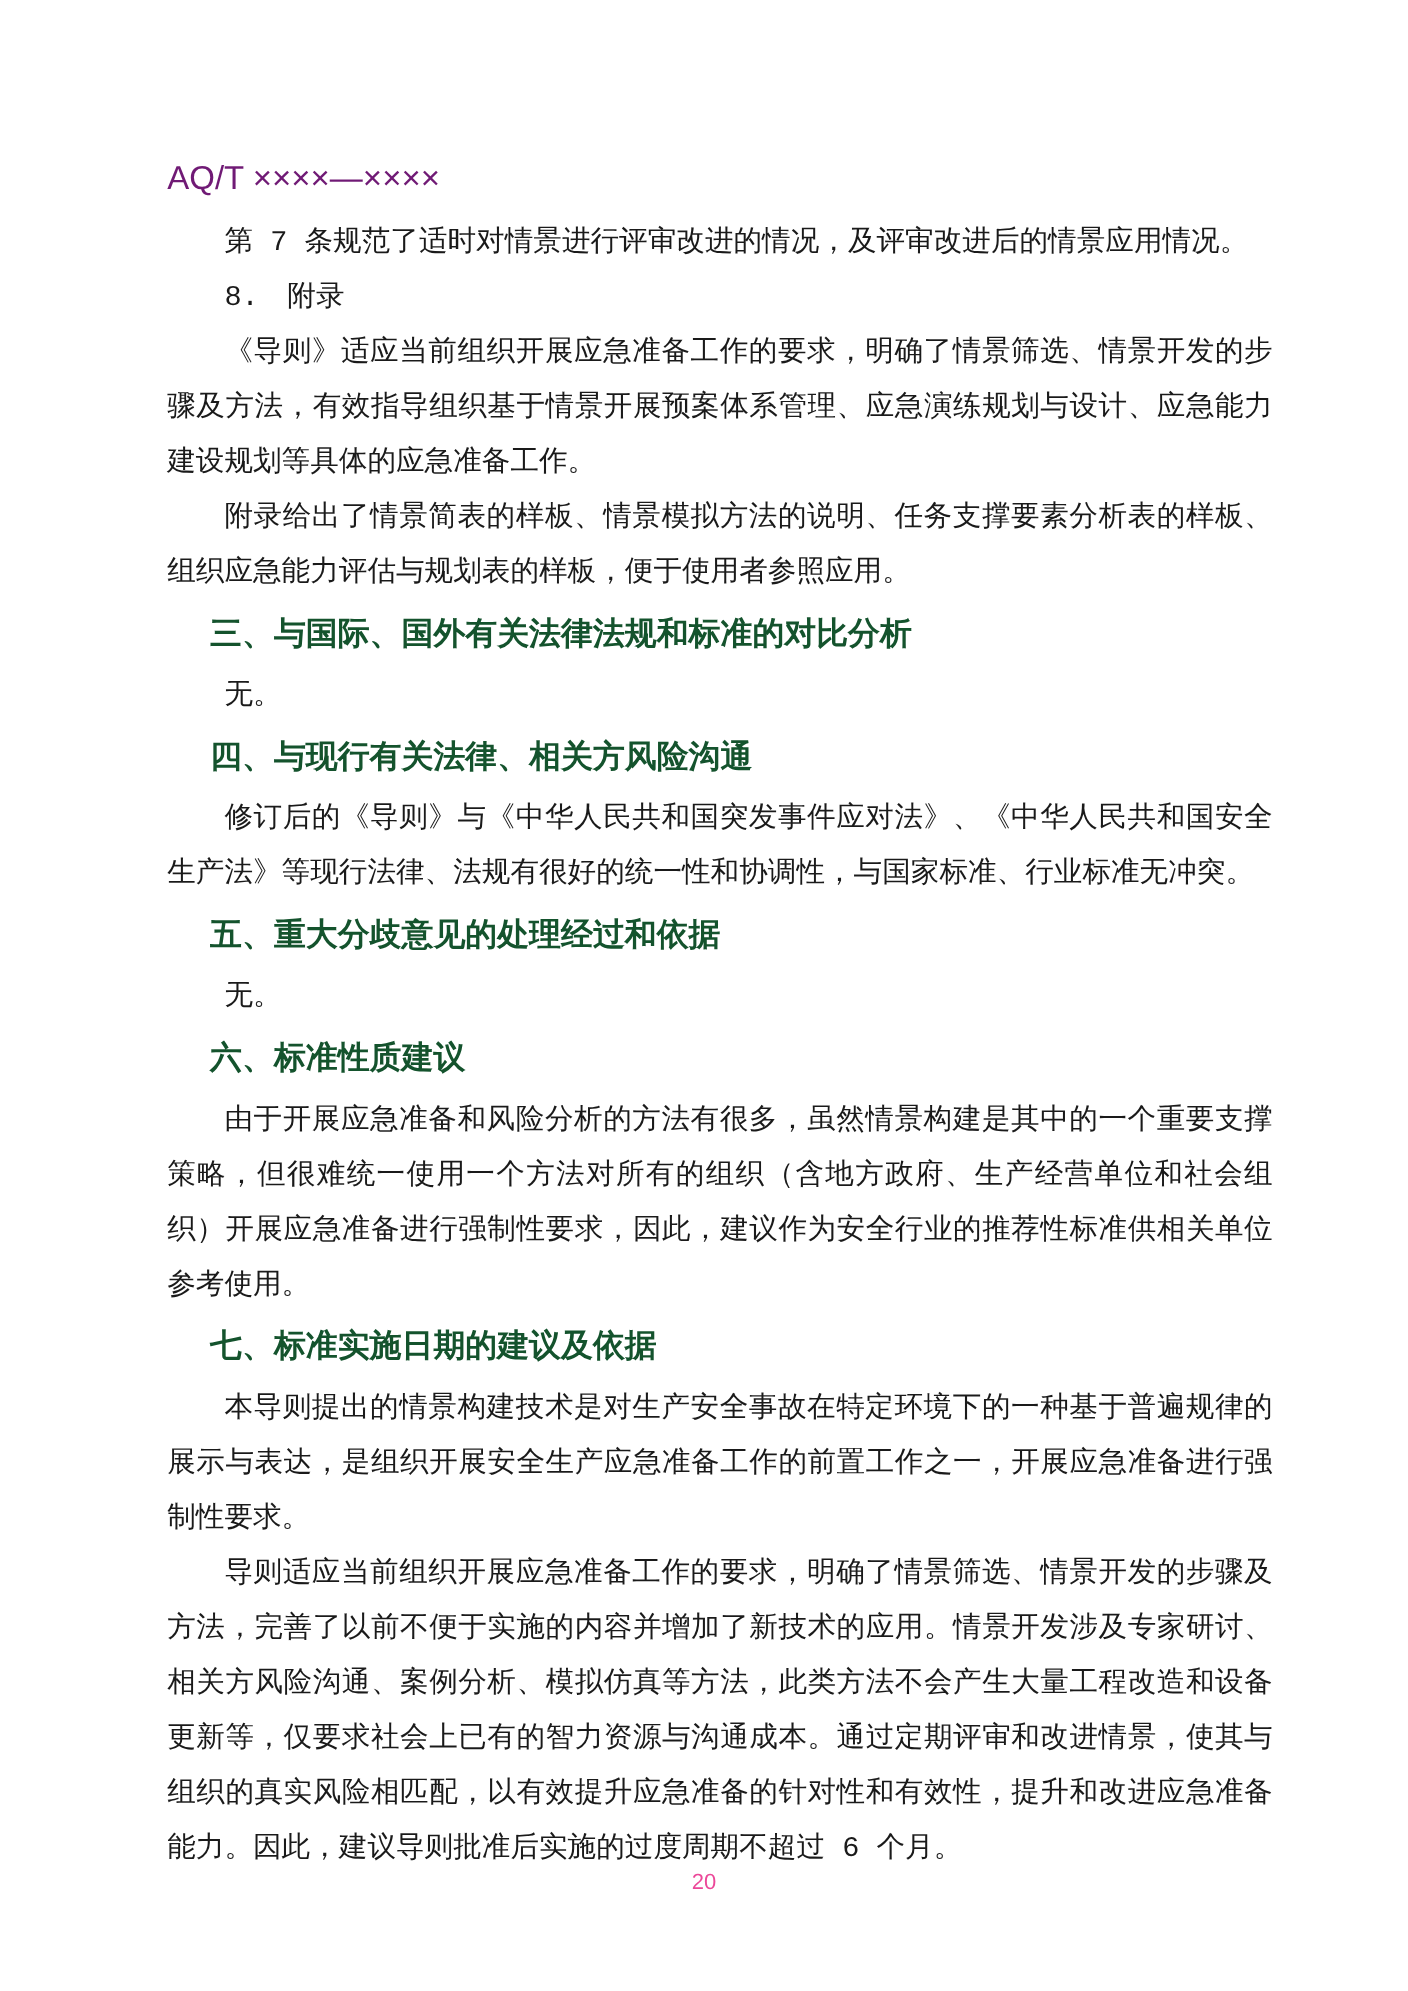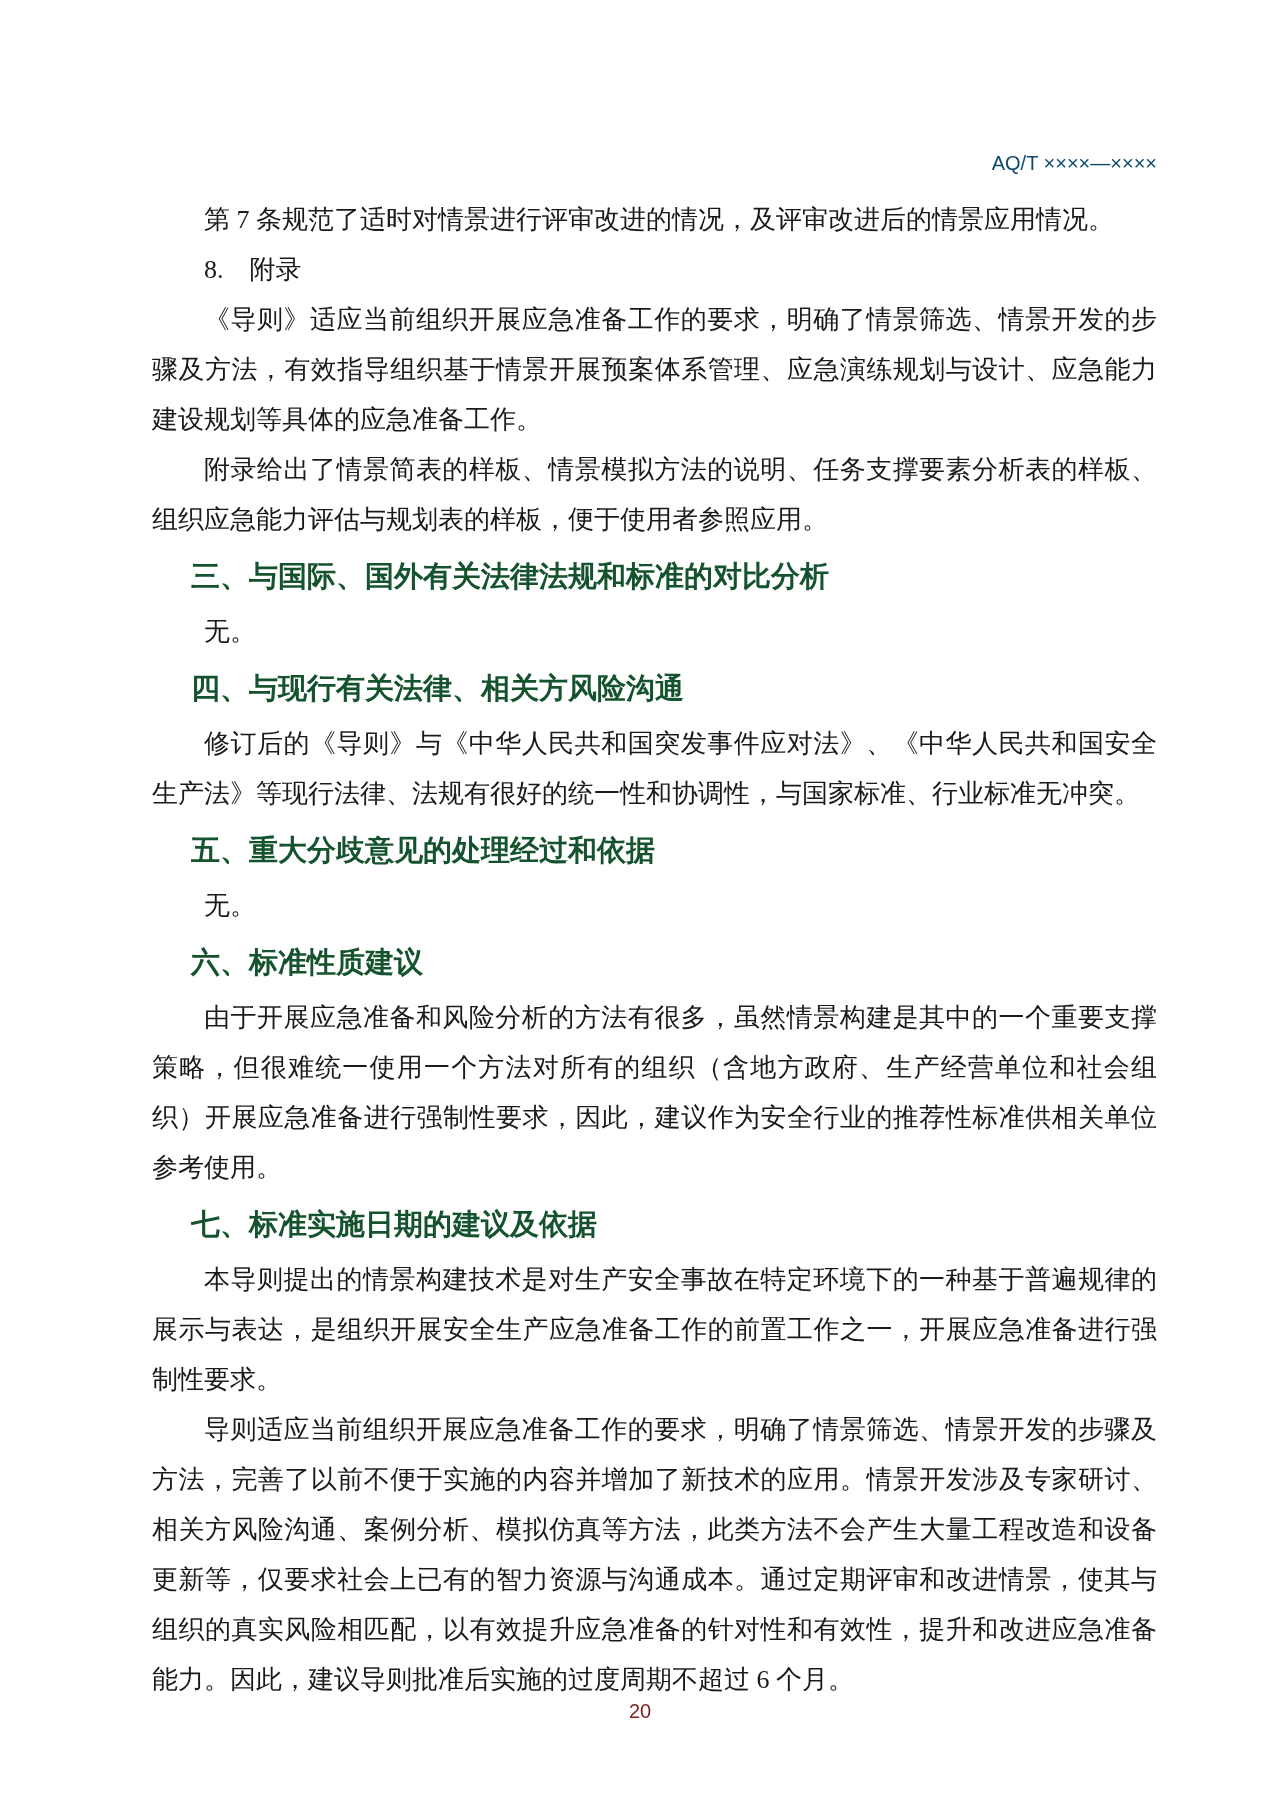--- a/index.html
+++ b/index.html
@@ -13,57 +13,58 @@
     height: 1810px;
     margin: 0 auto;
     background: #ffffff;
     box-sizing: border-box;
     padding: 150px 123px 0 152px;
     color: #1a1a1a;
     font-family: "Liberation Serif", "DejaVu Serif", serif;
     overflow: hidden;
   }
   .page-header {
-    text-align: right;
+    text-align: left;
     font-family: "Liberation Sans", "DejaVu Sans", sans-serif;
-    font-size: 20px;
+    font-size: 30px;
     line-height: 26px;
     margin-bottom: 19px;
-    color: #0c4a6e;
+    color: #701a75;
   }
   .doc-body {
     font-size: 26px;
     line-height: 50px;
     text-align: justify;
     text-justify: inter-ideograph;
   }
   .para {
     margin: 0;
     text-indent: 2em;
+    font-family: Liberation Mono, monospace;
   }
   .section-heading {
     font-family: "Liberation Sans", "DejaVu Sans", sans-serif;
     font-weight: bold;
     font-size: 29px;
     line-height: 50px;
     margin: 6px 0;
     text-indent: 39px;
     text-align: left;
     color: #14532d;
   }
   .page-footer {
     position: absolute;
     left: 0;
     right: 0;
     bottom: 88px;
     text-align: center;
     font-family: "Liberation Sans", "DejaVu Sans", sans-serif;
     font-size: 20px;
     line-height: 22px;
-    color: #7f1d1d;
+    color: #ec4899;
   }
 </style>
 </head>
 <body>
 
 <div class="page">
 
   <div class="page-header">
     <span>AQ/T ××××—××××</span>
   </div>

